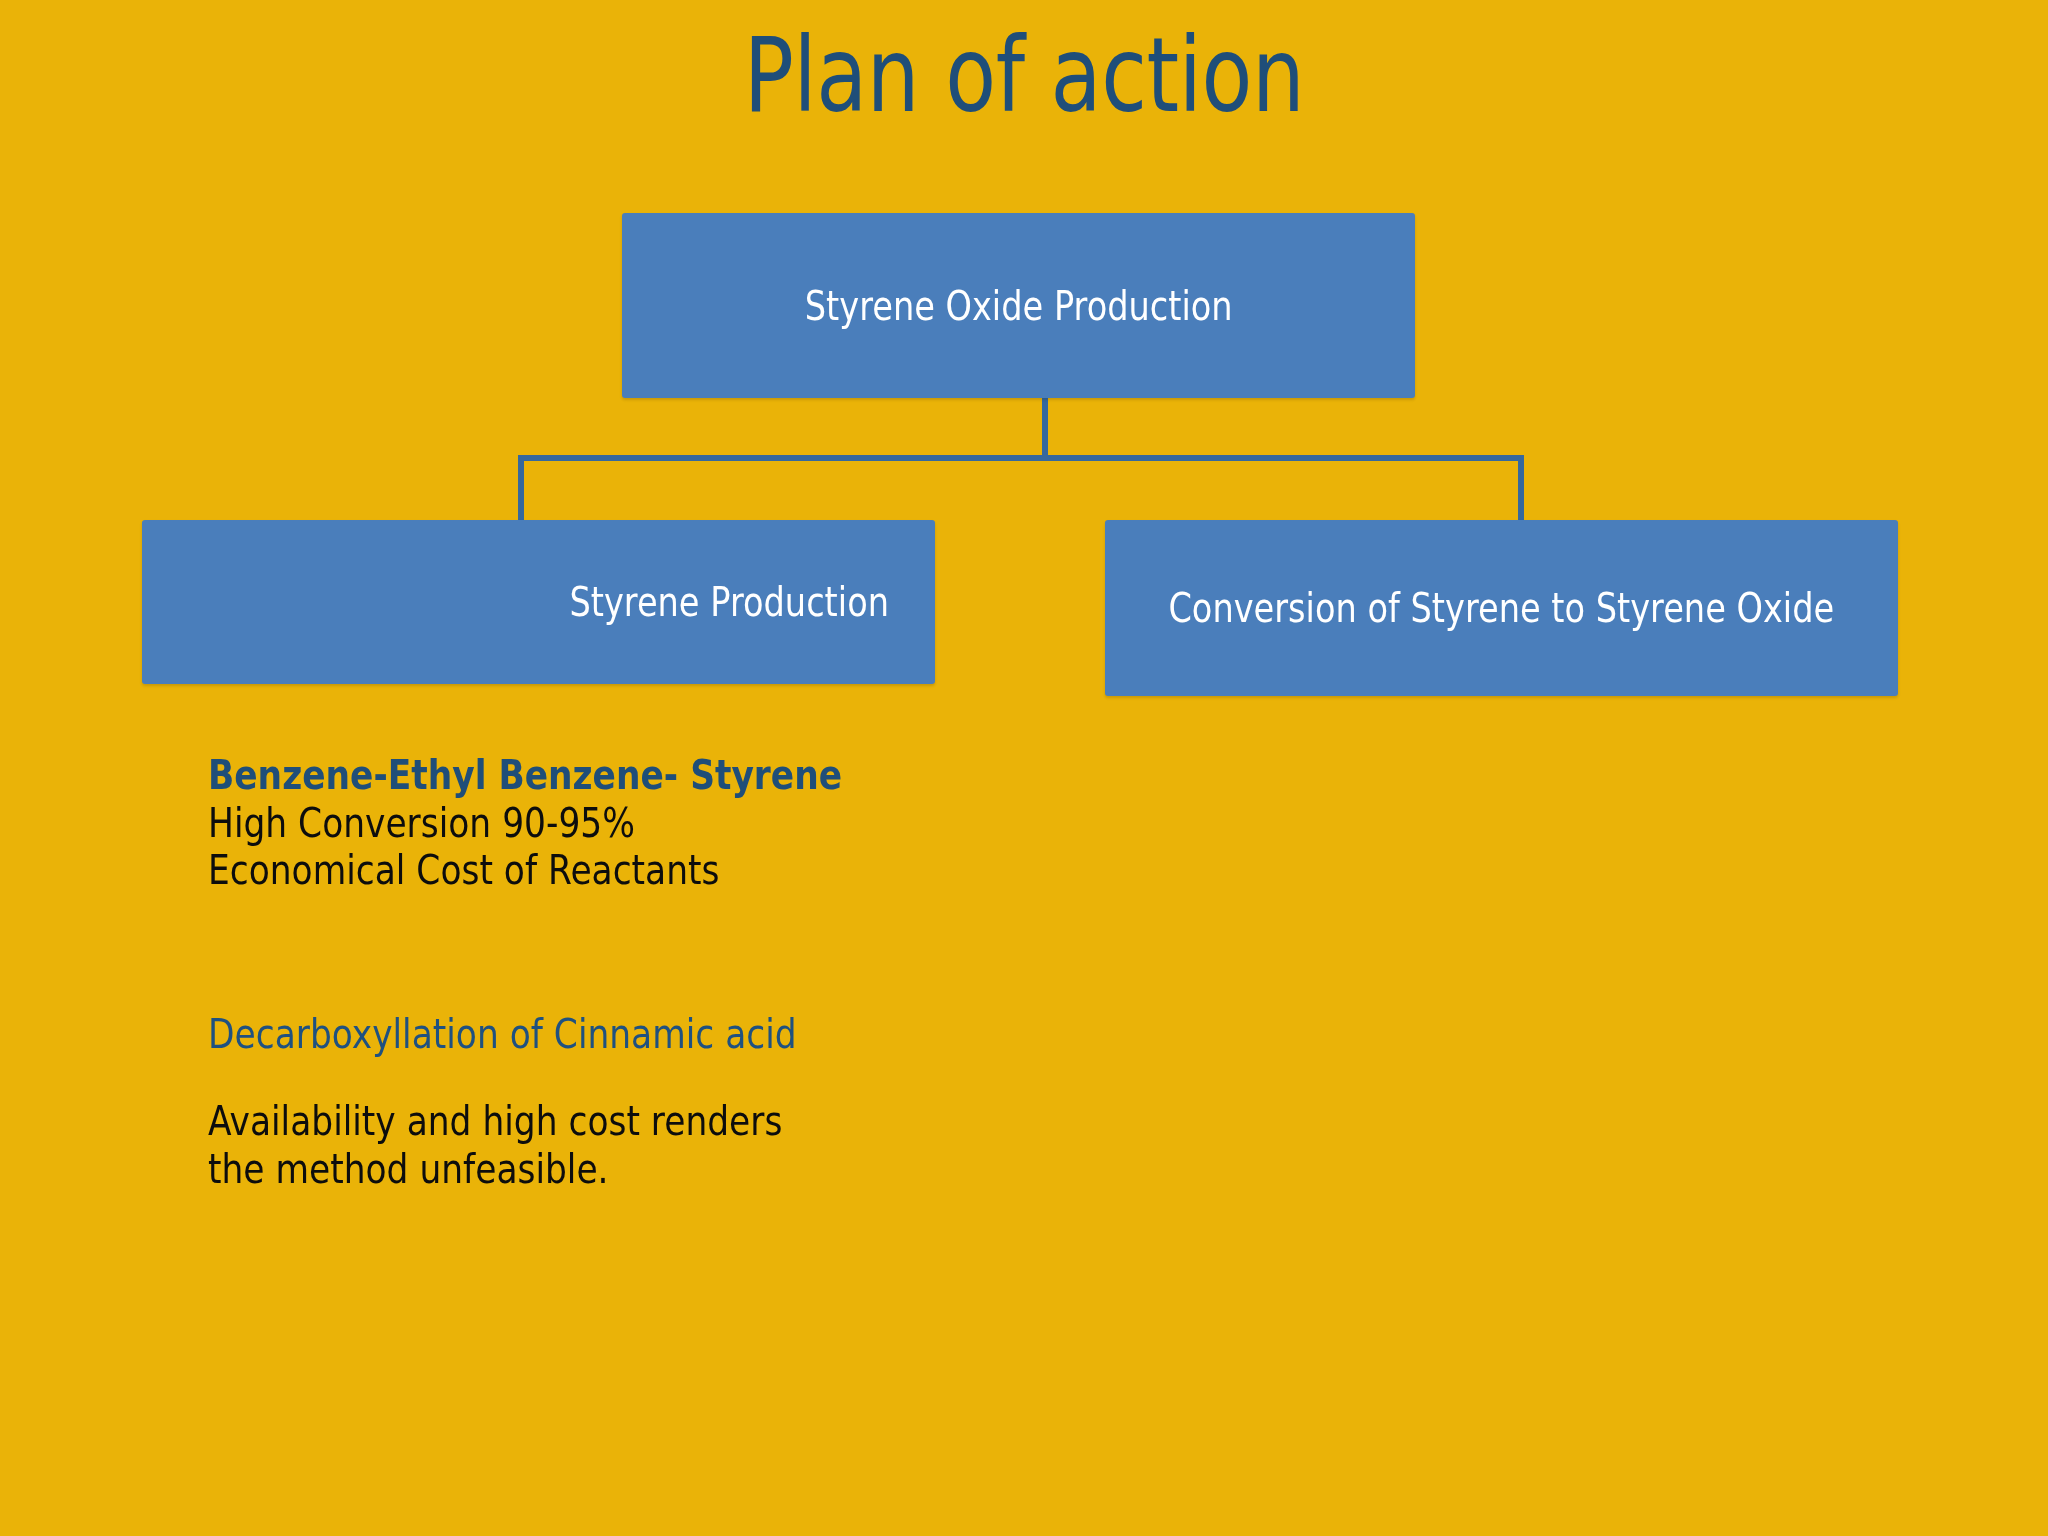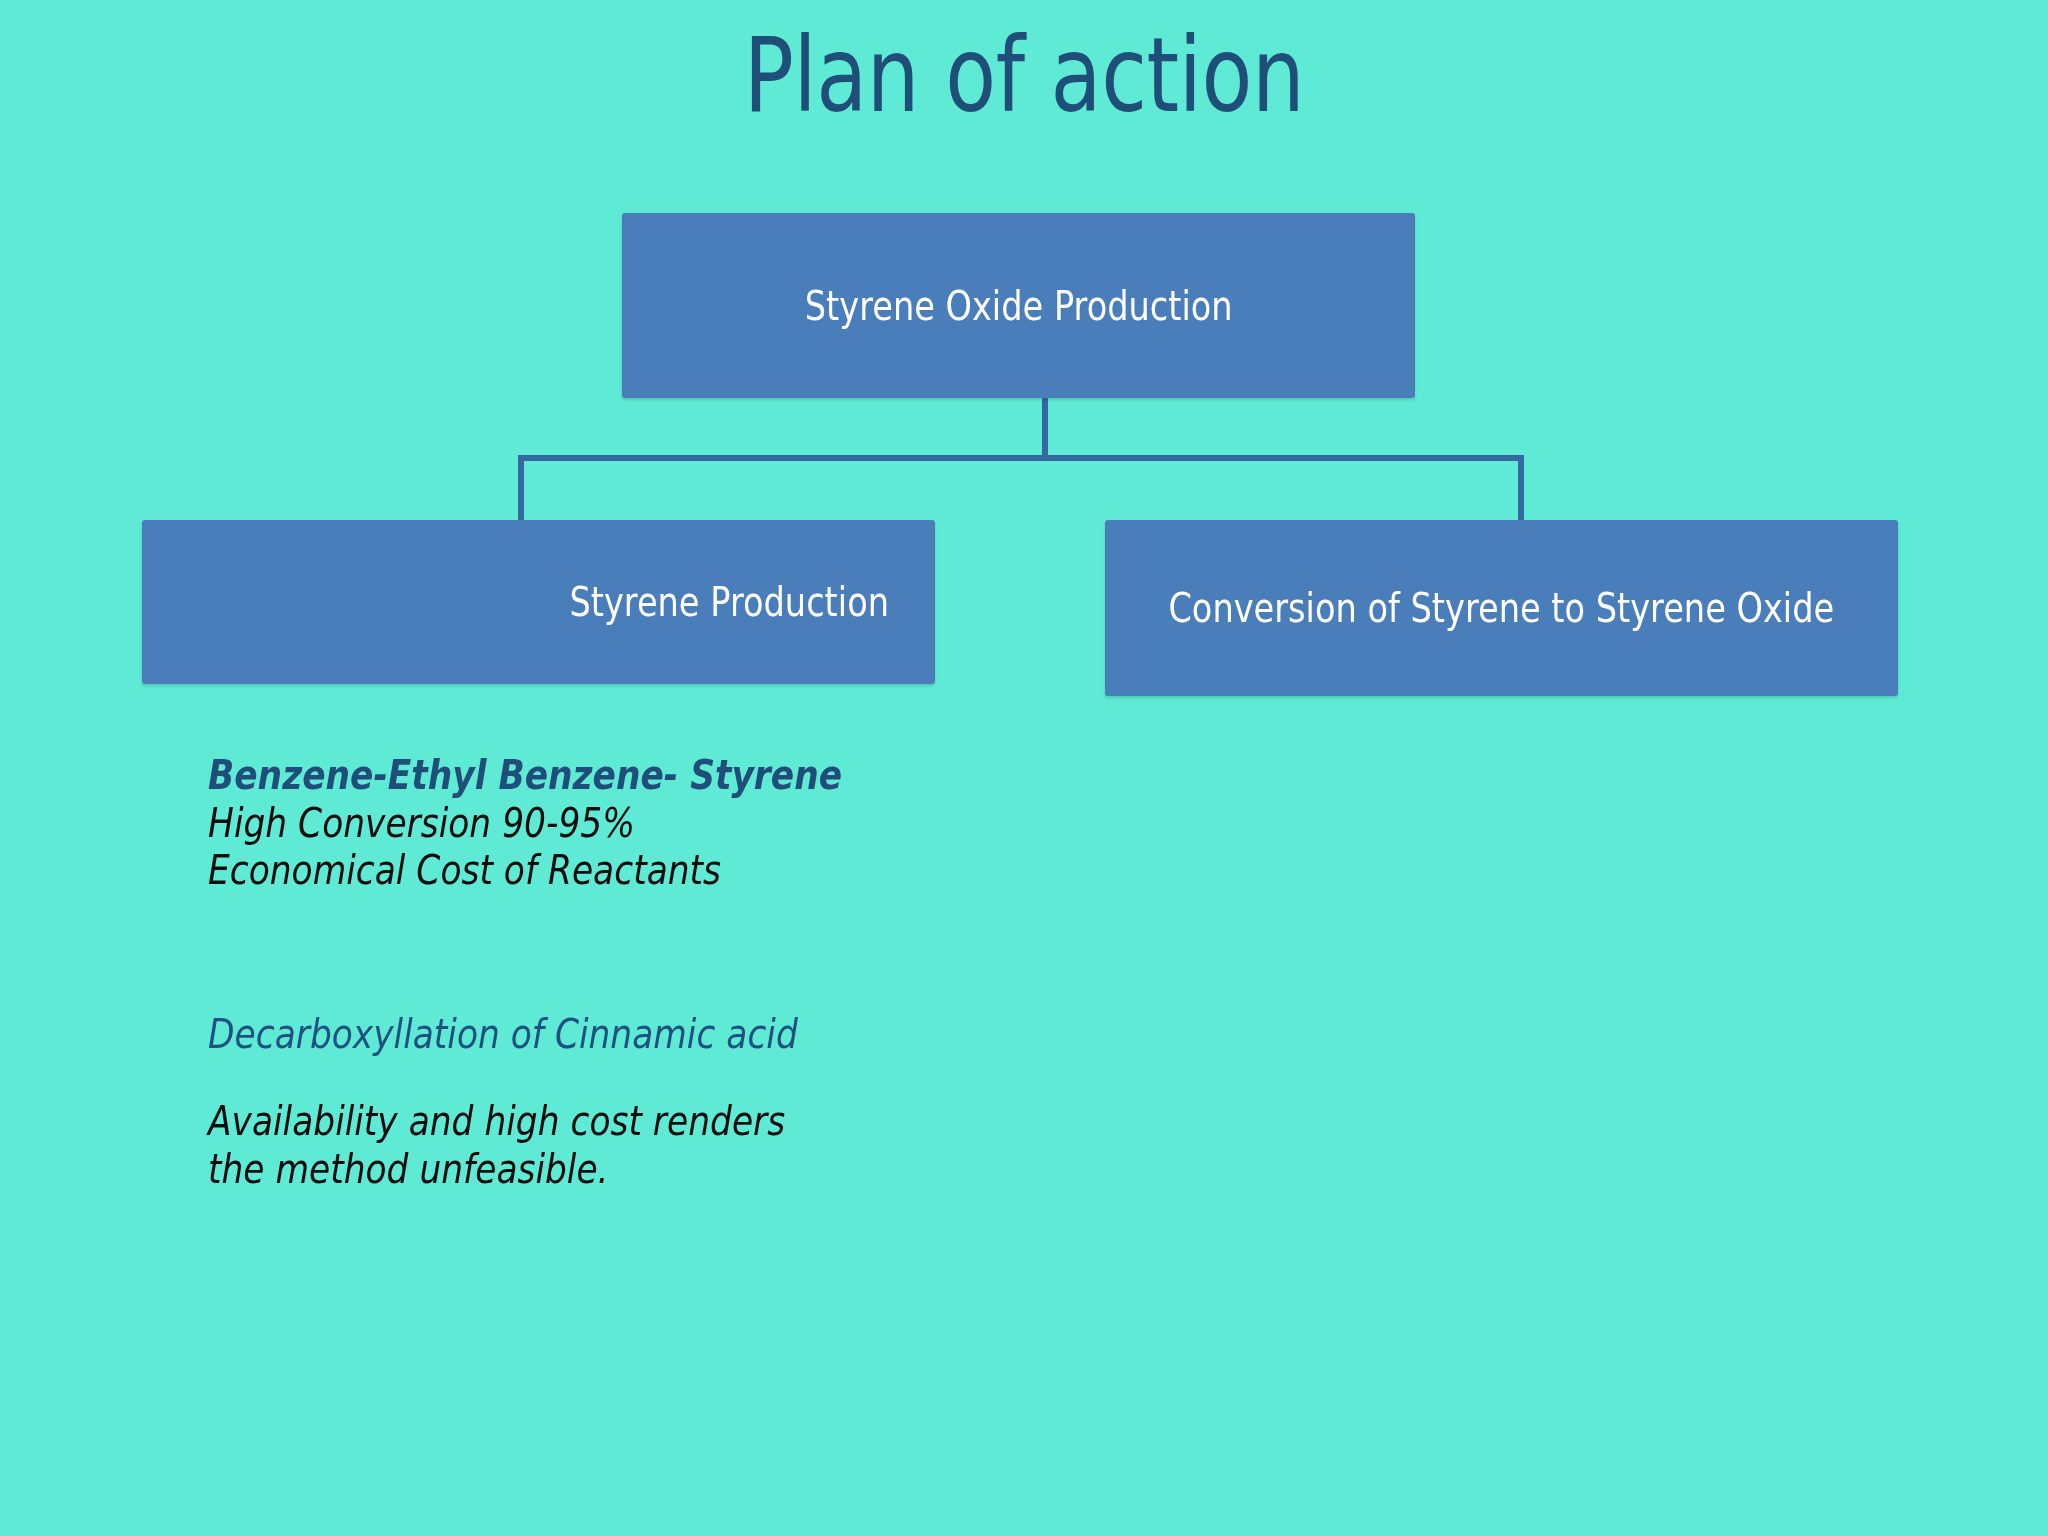--- a/index.html
+++ b/index.html
@@ -11,21 +11,21 @@
     width: 2048px;
     height: 1536px;
     overflow: hidden;
     font-family: "Liberation Sans", sans-serif;
     -webkit-font-smoothing: antialiased;
   }
   #slide {
     position: relative;
     width: 2048px;
     height: 1536px;
-    background: #5eead4;
+    background: #eab308;
   }
 
   
   #slide-title {
     position: absolute;
     left: 0;
     top: 14px;
     width: 2048px;
     text-align: center;
     font-size: 104px;
@@ -73,21 +73,20 @@
   }
   #conn-stem       { left: 1042px; top: 398px;  width: 6px;   height: 62px; }
   #conn-bar        { left: 518px;  top: 455px;  width: 1006px; height: 6px; }
   #conn-drop-left  { left: 518px;  top: 455px;  width: 6px;   height: 68px; }
   #conn-drop-right { left: 1518px; top: 455px;  width: 6px;   height: 68px; }
 
   
   .column {
     position: absolute;
     box-sizing: border-box;
-    font-style: italic;
   }
   #col-left  { left: 208px;  top: 752px; width: 740px; }
   #col-right { left: 1133px; top: 765px; width: 900px; }
 
   .block { margin: 0 0 0 0; }
 
   .head {
     color: #1f5180;
     font-family: "DejaVu Sans", sans-serif;
     font-size: 41px;

